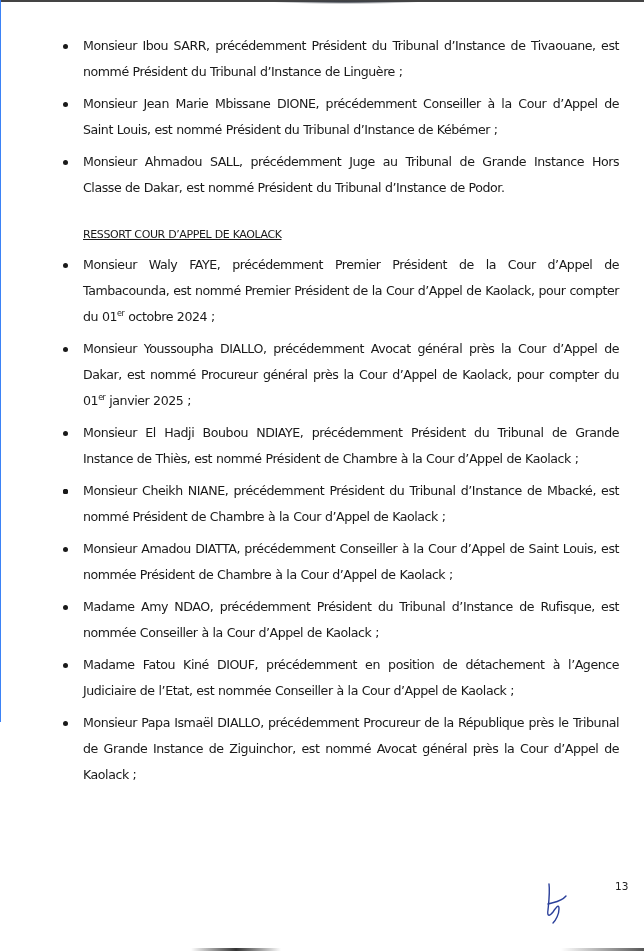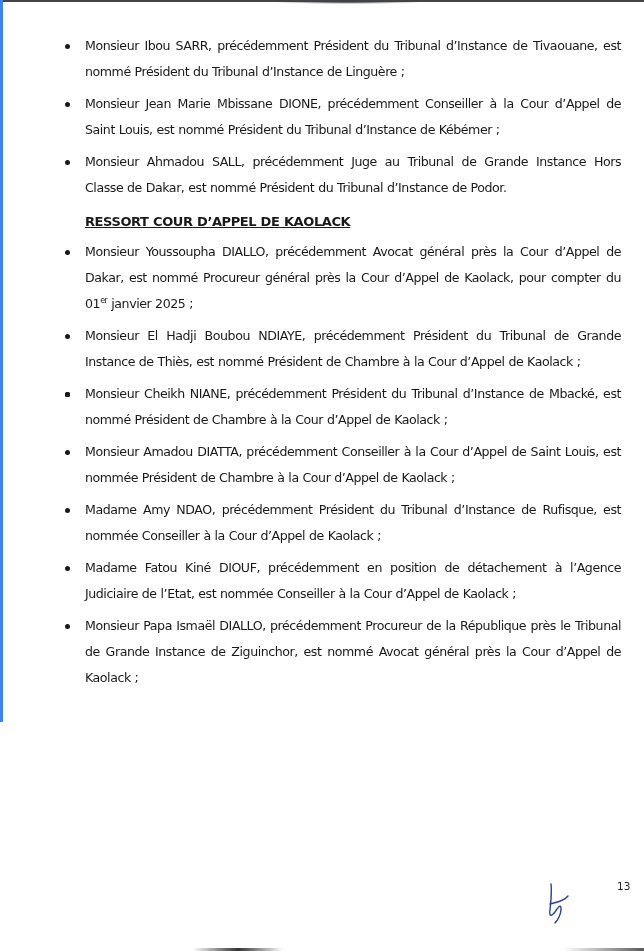--- a/index.html
+++ b/index.html
@@ -1,20 +1,20 @@
 <!DOCTYPE html>
 <html><head>
   <meta charset="utf-8">
   <style>
     html, body { margin: 0; padding: 0; background: #ffffff; }
     body { width: 644px; height: 951px; position: relative; overflow: hidden; }
     .page {
       position: absolute; left: 0; top: 0; width: 644px; height: 722px;
       background: #ffffff;
-      border-left: 3px solid #3b82f6;
+      border-left: 1px solid #3b82f6;
       box-sizing: border-box;
     }
     .topline { position: absolute; left: 0; top: 0; width: 644px; height: 2px; background: #444; }
     .topshadow { position: absolute; left: 270px; top: 0; width: 150px; height: 4px;
       background: radial-gradient(ellipse at center, #3a3f48 0%, rgba(60,60,70,0) 70%); }
     .botshadow1 { position: absolute; left: 190px; top: 948px; width: 90px; height: 3px;
       background: linear-gradient(90deg, rgba(0,0,0,0), #333, rgba(0,0,0,0)); }
     .botshadow2 { position: absolute; left: 560px; top: 948px; width: 84px; height: 3px;
       background: linear-gradient(90deg, rgba(0,0,0,0), #555); }
     .content {
@@ -26,22 +26,22 @@
     ul.list { list-style: none; margin: 0; padding: 0; }
     ul.list li {
       position: relative; padding-left: 24px; text-align: justify;
       margin-bottom: 6px;
     }
     ul.list li .bullet {
       position: absolute; left: 4px; top: 11px; width: 5px; height: 5px;
       background: #1a1a1a; border-radius: 50%;
     }
     .section-heading {
-      margin: 8px 0 4px 24px; font-weight: bold; text-decoration: underline;
-      font-size: 13px; letter-spacing: -0.4px;
+      margin: 21px 0 4px 24px; font-weight: normal; text-decoration: underline;
+      font-size: 11px; letter-spacing: -0.4px;
     }
     sup { font-size: 8px; line-height: 0; vertical-align: 5px; }
     .page-number {
       position: absolute; left: 614px; top: 880px;
       font-family: "DejaVu Sans", sans-serif; font-size: 10.5px; color: #222;
     }
     .signature { position: absolute; left: 538px; top: 882px; width: 50px; height: 45px; }
   </style>
 </head>
 <body>
@@ -55,20 +55,21 @@
   <div class="content">
     <ul class="list">
       <li><span class="bullet"></span><span>Monsieur Ibou SARR, précédemment Président du Tribunal d’Instance de Tivaouane, est nommé Président du Tribunal d’Instance de Linguère ;</span></li>
       <li><span class="bullet"></span><span>Monsieur Jean Marie Mbissane DIONE, précédemment Conseiller à la Cour d’Appel de Saint Louis, est nommé Président du Tribunal d’Instance de Kébémer ;</span></li>
       <li><span class="bullet"></span><span>Monsieur Ahmadou SALL, précédemment Juge au Tribunal de Grande Instance Hors Classe de Dakar, est nommé Président du Tribunal d’Instance de Podor.</span></li>
     </ul>
 
     <div class="section-heading">RESSORT COUR D’APPEL DE KAOLACK</div>
 
     <ul class="list">
+      <li><span class="bullet"></span><span>Monsieur Waly FAYE, précédemment Premier Président de la Cour d’Appel de Tambacounda, est nommé Premier Président de la Cour d’Appel de Kaolack, pour compter du 01</span><sup>er</sup><span> octobre 2024 ;</span></li>
       <li><span class="bullet"></span><span>Monsieur Youssoupha DIALLO, précédemment Avocat général près la Cour d’Appel de Dakar, est nommé Procureur général près la Cour d’Appel de Kaolack, pour compter du 01</span><sup>er</sup><span> janvier 2025 ;</span></li>
       <li><span class="bullet"></span><span>Monsieur El Hadji Boubou NDIAYE, précédemment Président du Tribunal de Grande Instance de Thiès, est nommé Président de Chambre à la Cour d’Appel de Kaolack ;</span></li>
       <li><span class="bullet"></span></li>
       <li><span class="bullet"></span></li>
       <li><span class="bullet"></span><span>Monsieur Cheikh NIANE, précédemment Président du Tribunal d’Instance de Mbacké, est nommé Président de Chambre à la Cour d’Appel de Kaolack ;</span></li>
       <li><span class="bullet"></span><span>Monsieur Amadou DIATTA, précédemment Conseiller à la Cour d’Appel de Saint Louis, est nommée Président de Chambre à la Cour d’Appel de Kaolack ;</span></li>
       <li><span class="bullet"></span><span>Madame Amy NDAO, précédemment Président du Tribunal d’Instance de Rufisque, est nommée Conseiller à la Cour d’Appel de Kaolack ;</span></li>
       <li><span class="bullet"></span><span>Madame Fatou Kiné DIOUF, précédemment en position de détachement à l’Agence Judiciaire de l’Etat, est nommée Conseiller à la Cour d’Appel de Kaolack ;</span></li>
       <li><span class="bullet"></span><span>Monsieur Papa Ismaël DIALLO, précédemment Procureur de la République près le Tribunal de Grande Instance de Ziguinchor, est nommé Avocat général près la Cour d’Appel de Kaolack ;</span></li>
     </ul>

